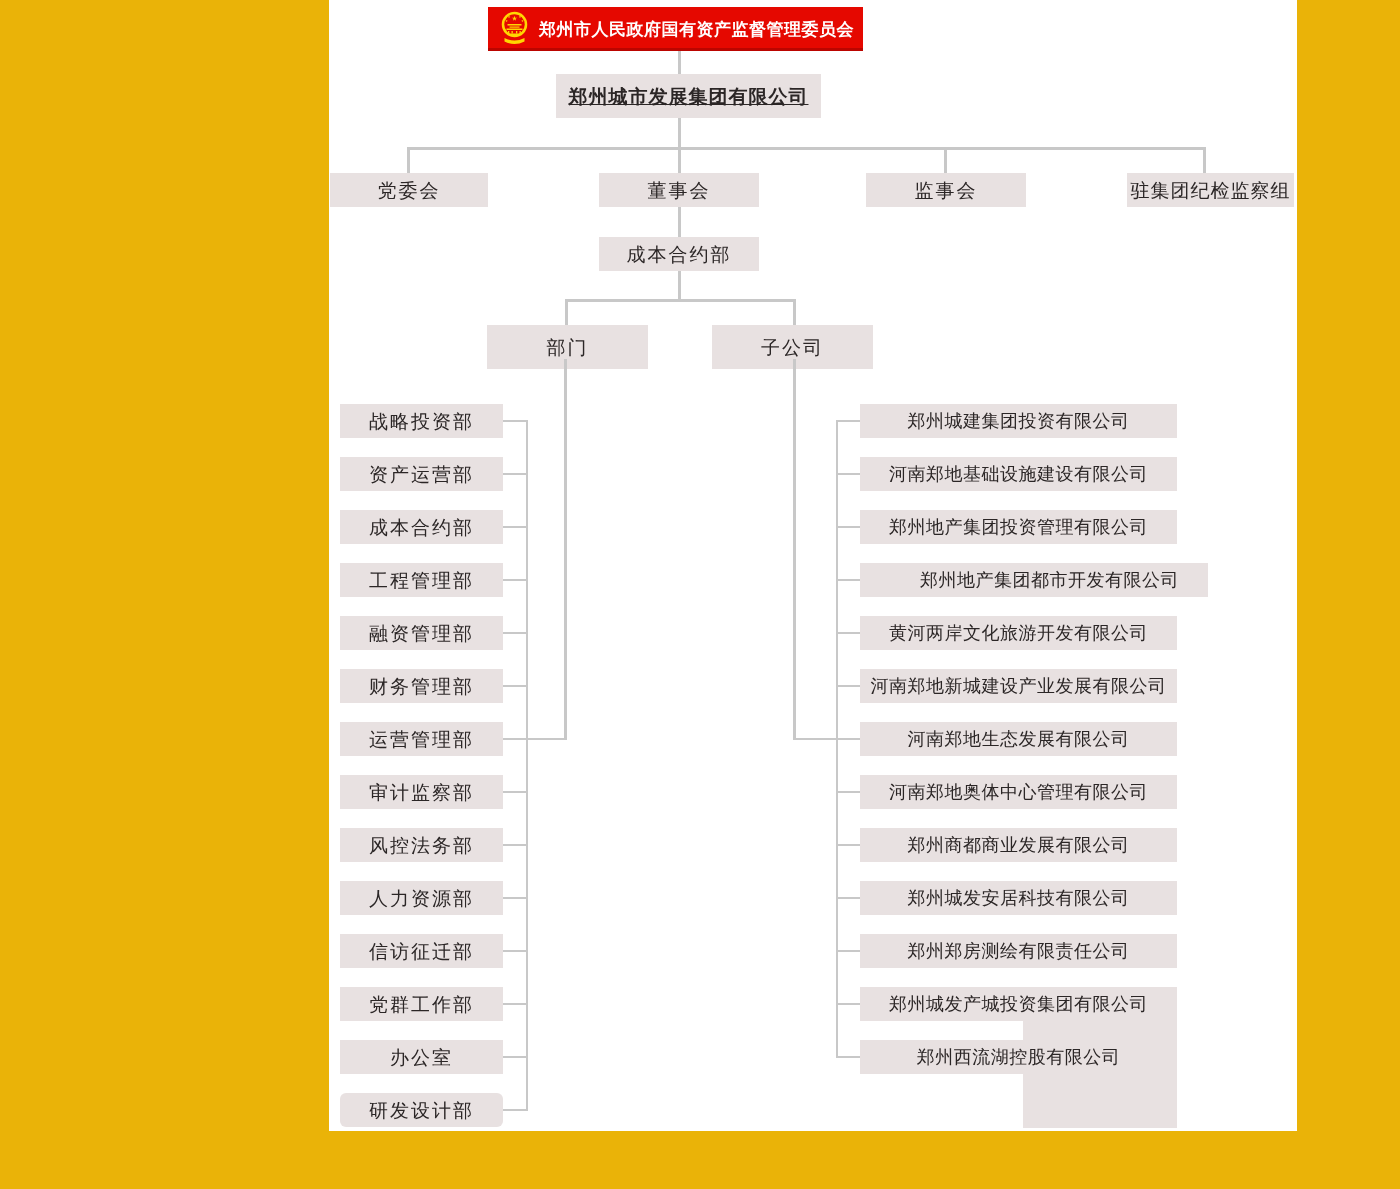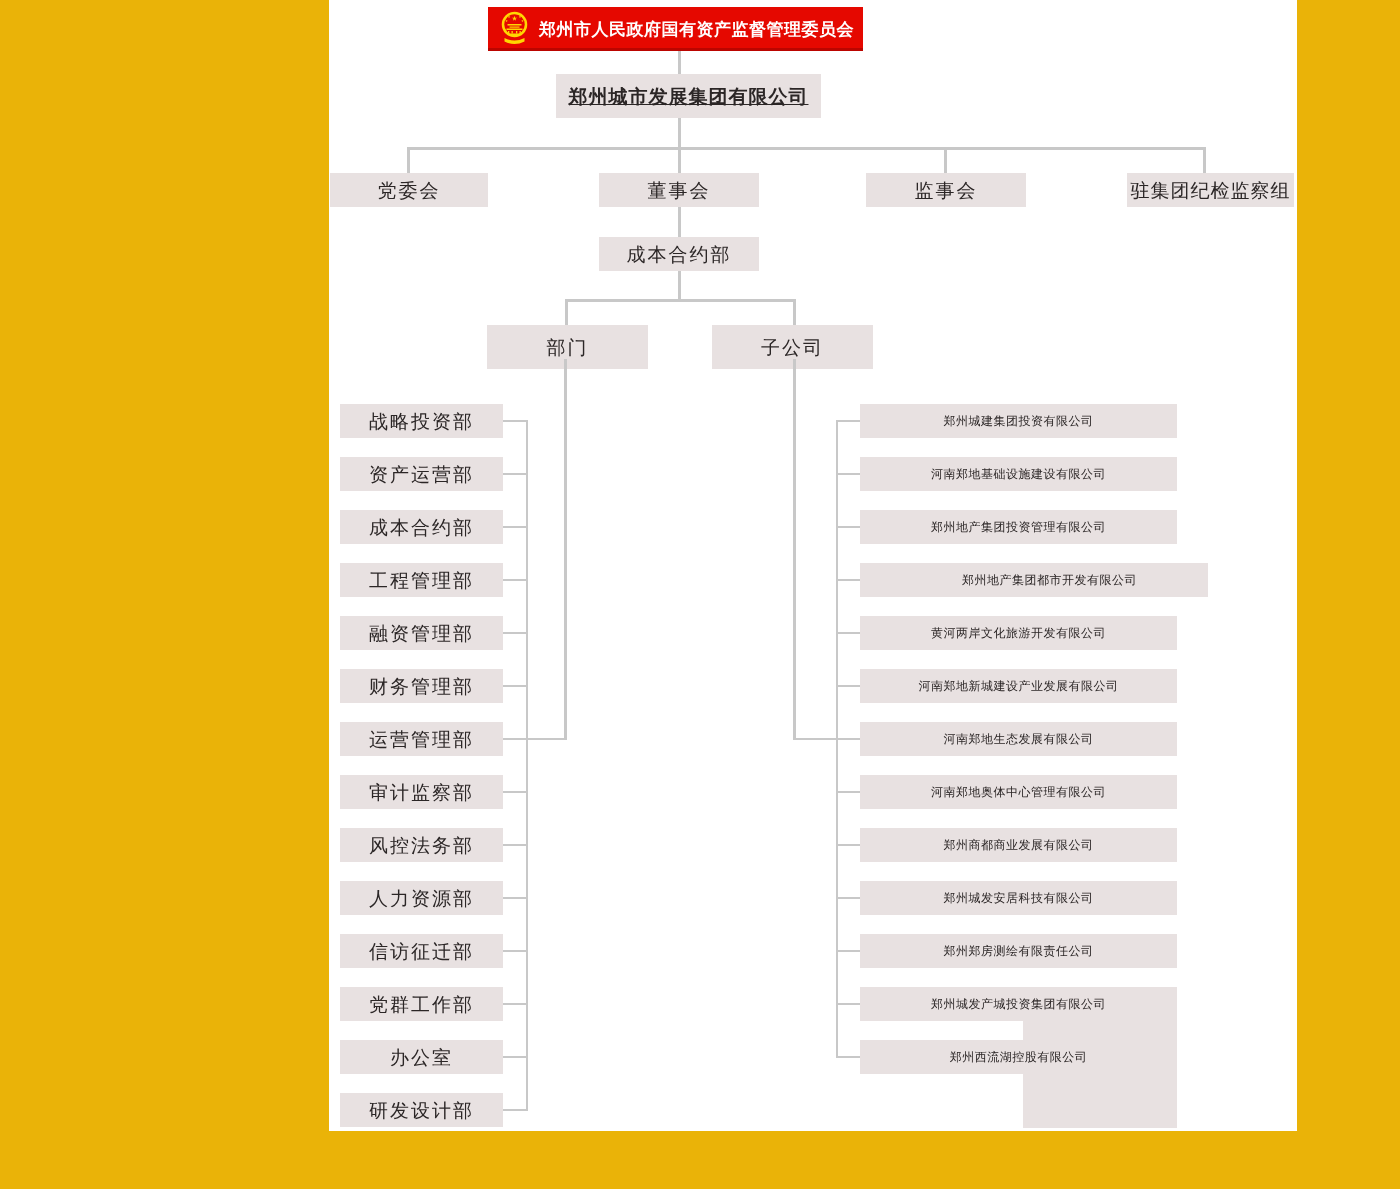--- a/index.html
+++ b/index.html
@@ -19,21 +19,21 @@
   .gov{top:173px;height:34px;}
   .g1{left:1px;width:158px;}
   .g2{left:270px;width:160px;}
   .g3{left:537px;width:160px;}
   .g4{left:798px;width:167px;letter-spacing:1px;}
   .mgmt{left:270px;top:237px;width:160px;height:34px;}
   .hdr{top:325px;width:161px;height:44px;}
   .hdr-dept{left:158px;}
   .hdr-sub{left:383px;}
   .dept-box{left:11px;width:163px;height:34px;}
-  .sub-box{left:531px;width:317px;height:34px;font-size:12px;letter-spacing:0.5px;}
+  .sub-box{left:531px;width:317px;height:34px;font-size:18px;letter-spacing:0.5px;}
   .artifact{position:absolute;left:694px;top:1020px;width:154px;height:108px;background:var(--fill,#e8e1e1);}
 </style>
 </head>
 <body>
 
 <div class="page">
   <div class="canvas" id="canvas">
 
     <div class="artifact"></div>
 
@@ -117,21 +117,21 @@
       <div class="box dept-box" style="top: 828px;">风控法务部</div>
       <div class="line" style="left: 174px; top: 897px; width: 25px; height: 2px;"></div>
       <div class="box dept-box" style="top: 881px;">人力资源部</div>
       <div class="line" style="left: 174px; top: 950px; width: 25px; height: 2px;"></div>
       <div class="box dept-box" style="top: 934px;">信访征迁部</div>
       <div class="line" style="left: 174px; top: 1003px; width: 25px; height: 2px;"></div>
       <div class="box dept-box" style="top: 987px;">党群工作部</div>
       <div class="line" style="left: 174px; top: 1056px; width: 25px; height: 2px;"></div>
       <div class="box dept-box" style="top: 1040px;">办公室</div>
       <div class="line" style="left: 174px; top: 1109px; width: 25px; height: 2px;"></div>
-      <div class="box dept-box" style="top: 1093px;">研发设计部</div>
+      <div class="box dept-box" style="top: 1093px; border-radius: 6px;">研发设计部</div>
       <div class="line" style="left: 507px; top: 420px; width: 24px; height: 2px;"></div>
       <div class="box sub-box" style="top: 404px;">郑州城建集团投资有限公司</div>
       <div class="line" style="left: 507px; top: 473px; width: 24px; height: 2px;"></div>
       <div class="box sub-box" style="top: 457px;">河南郑地基础设施建设有限公司</div>
       <div class="line" style="left: 507px; top: 526px; width: 24px; height: 2px;"></div>
       <div class="box sub-box" style="top: 510px;">郑州地产集团投资管理有限公司</div>
       <div class="line" style="left: 507px; top: 579px; width: 24px; height: 2px;"></div>
       <div class="box sub-box" style="top: 563px; padding-left: 31px;">郑州地产集团都市开发有限公司</div>
       <div class="line" style="left: 507px; top: 632px; width: 24px; height: 2px;"></div>
       <div class="box sub-box" style="top: 616px;">黄河两岸文化旅游开发有限公司</div>

